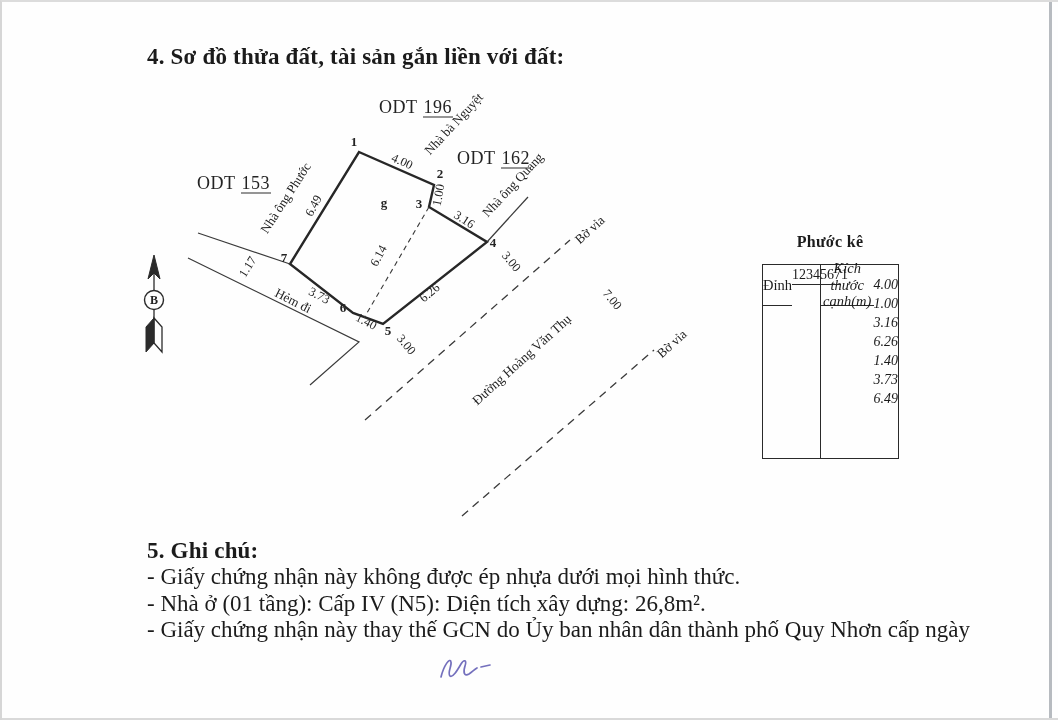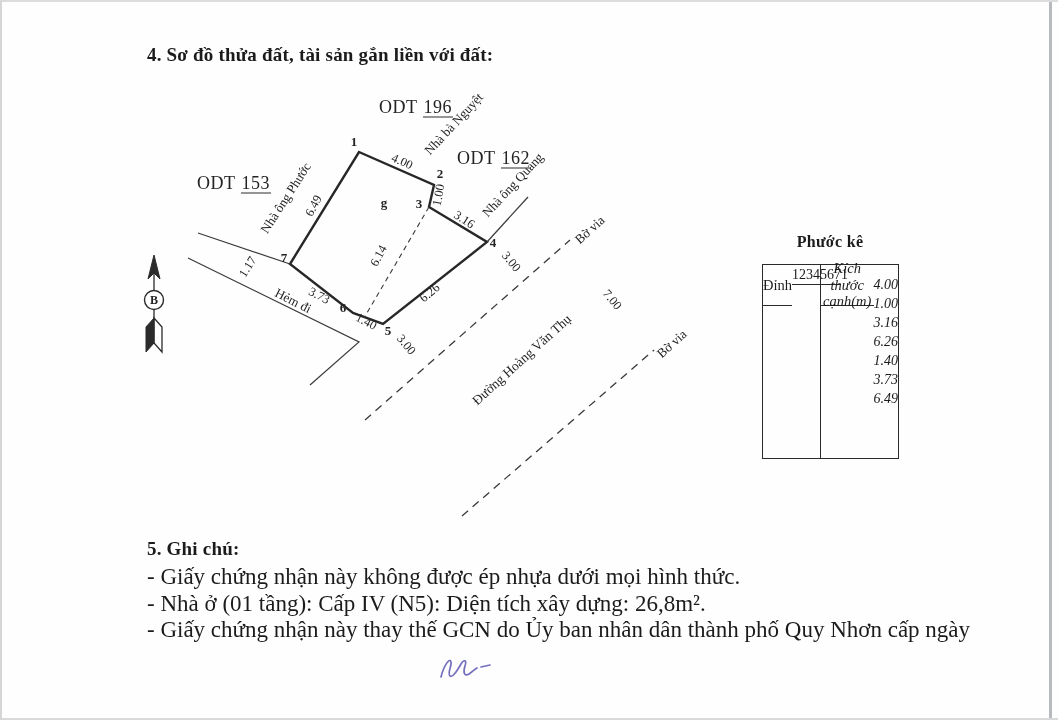--- a/index.html
+++ b/index.html
@@ -7,21 +7,21 @@
     position:relative;width:1058px;height:720px;margin:0 auto;
     background:#fefefe;overflow:hidden;
     font-family:"Liberation Serif","DejaVu Serif",serif;
     color:#1b1b1b;
     border-left:2px solid #d6d6d6;
     border-top:2px solid #dcdcdc;
     box-sizing:border-box;
   }
   .scan-edge-right{position:absolute;right:6px;top:0;width:3px;height:720px;background:#b7bbc0;}
   .scan-edge-bottom{position:absolute;left:0;bottom:0;width:100%;height:2px;background:#d9d9d9;}
-  .h-title{position:absolute;left:145px;font-weight:bold;font-size:19px;white-space:nowrap;letter-spacing:.2px;}
+  .h-title{position:absolute;left:145px;font-weight:bold;font-size:23px;white-space:nowrap;letter-spacing:.2px;}
   .note-line{position:absolute;left:145px;font-size:23px;white-space:nowrap;}
   .diagram-svg{position:absolute;left:110px;top:78px;}
   .dlabel{position:absolute;white-space:nowrap;color:#232323;}
   .dim{font-size:12.5px;}
   .vtx{font-size:13px;font-weight:bold;}
   .nbr{font-size:13px;}
   .odt{font-size:18px;letter-spacing:.5px;}
   .odt .num{border-bottom:1.2px solid #2c2c2c;padding:0 1px 0 1px;}
   .street-name{font-size:13.5px;}
   .north-b{font-size:12px;font-weight:bold;}

